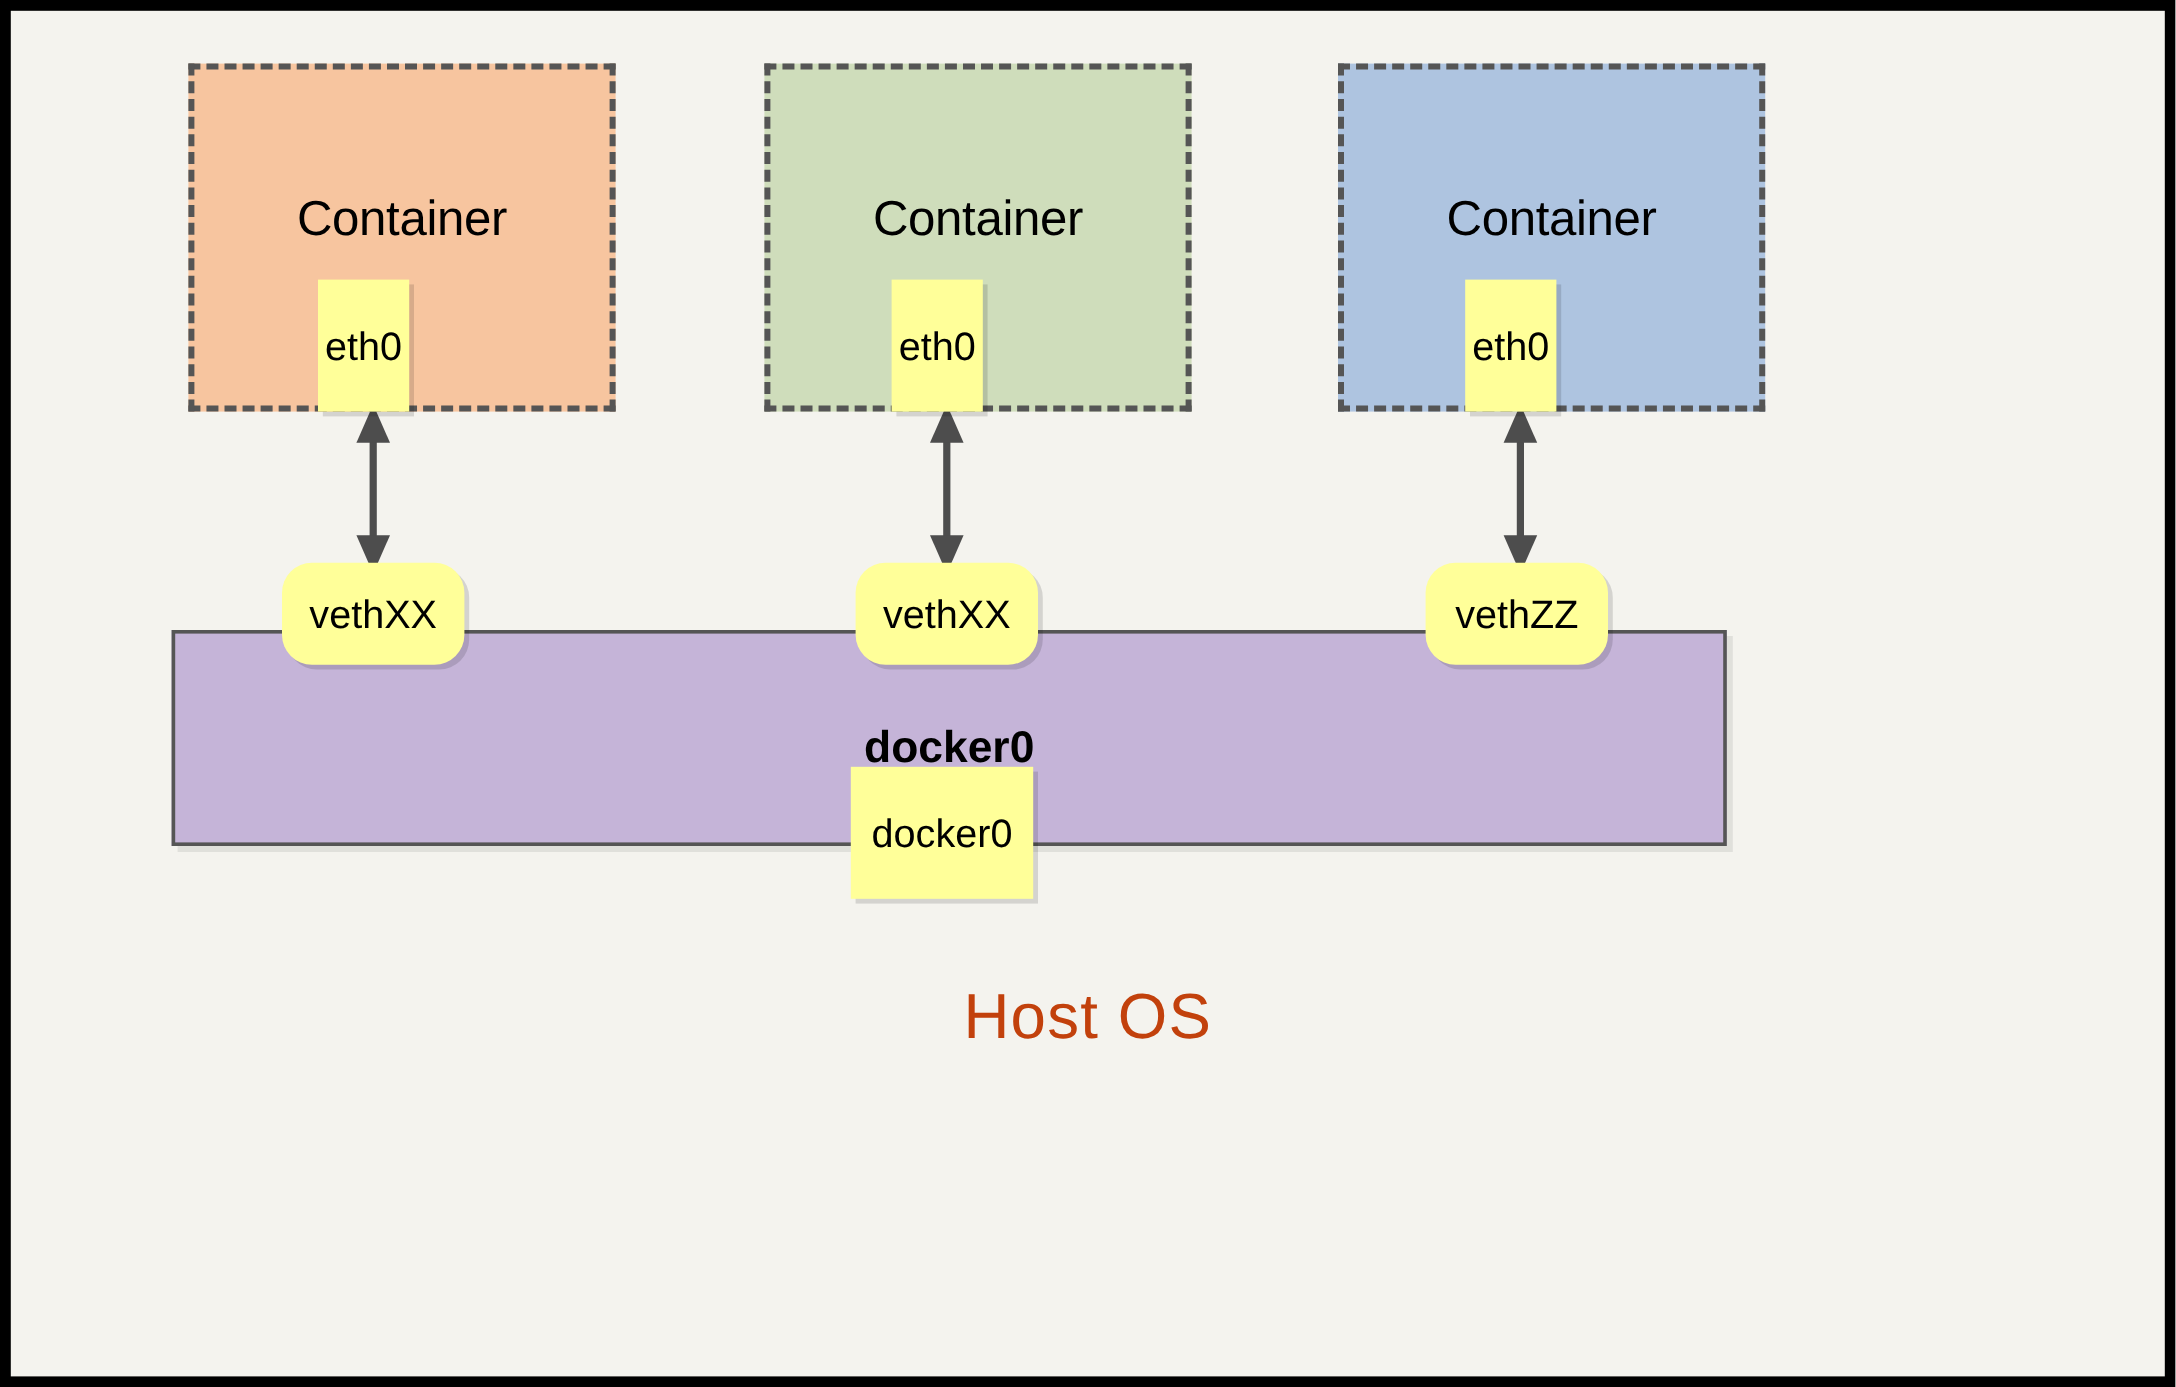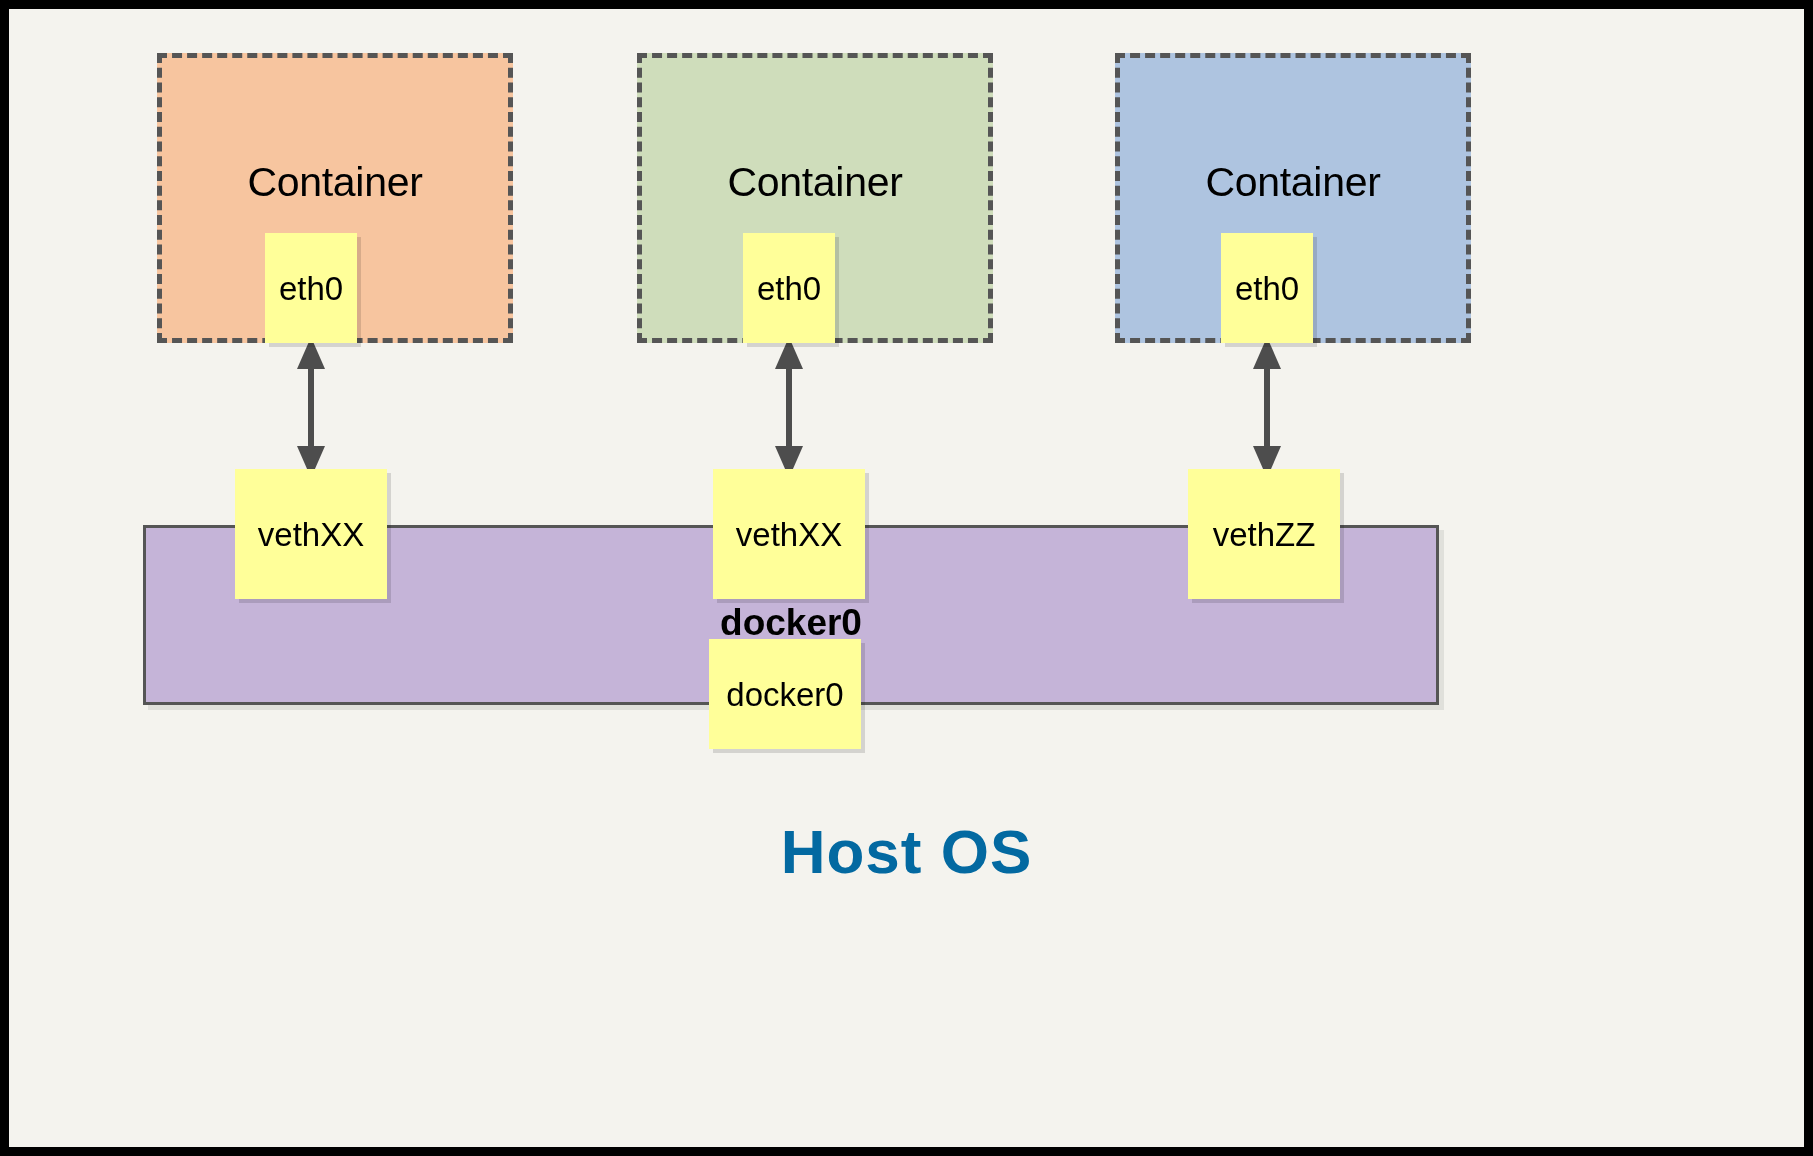--- a/index.html
+++ b/index.html
@@ -67,32 +67,33 @@
     color: #000000;
     display: flex;
     align-items: center;
     justify-content: center;
     font-size: 33px;
     line-height: 1;
     white-space: nowrap;
     z-index: 6;
   }
   .chip.eth {
-    width: 92px;
+    width: 76px;
     height: 110px;
     top: 224px;
   }
   #eth0-1 { left: 256px; }
   #eth0-2 { left: 734px; }
   #eth0-3 { left: 1212px; }
 
   .chip.veth {
     width: 152px;
-    height: 130px;
+    height: 85px;
     top: 460px;
+    border-radius: 25px;
   }
   #veth-1 { left: 226px; }
   #veth-2 { left: 704px; }
   #veth-3 { left: 1146px; margin-left: 33px; }
 
   #docker0-chip {
     left: 700px;
     top: 630px;
     width: 152px;
     height: 110px;
@@ -147,23 +148,23 @@
     z-index: 4;
   }
 
   
   #host-os {
     position: absolute;
     left: 0;
     right: 0;
     top: 812px;
     text-align: center;
-    font-size: 62px;
-    font-weight: 700;
-    color: #0369a1;
+    font-size: 53px;
+    font-weight: 400;
+    color: #c2410c;
     letter-spacing: 1px;
     line-height: 1;
   }
 </style>
 </head>
 <body>
 
 <div id="canvas">
   <div id="stage">
 

